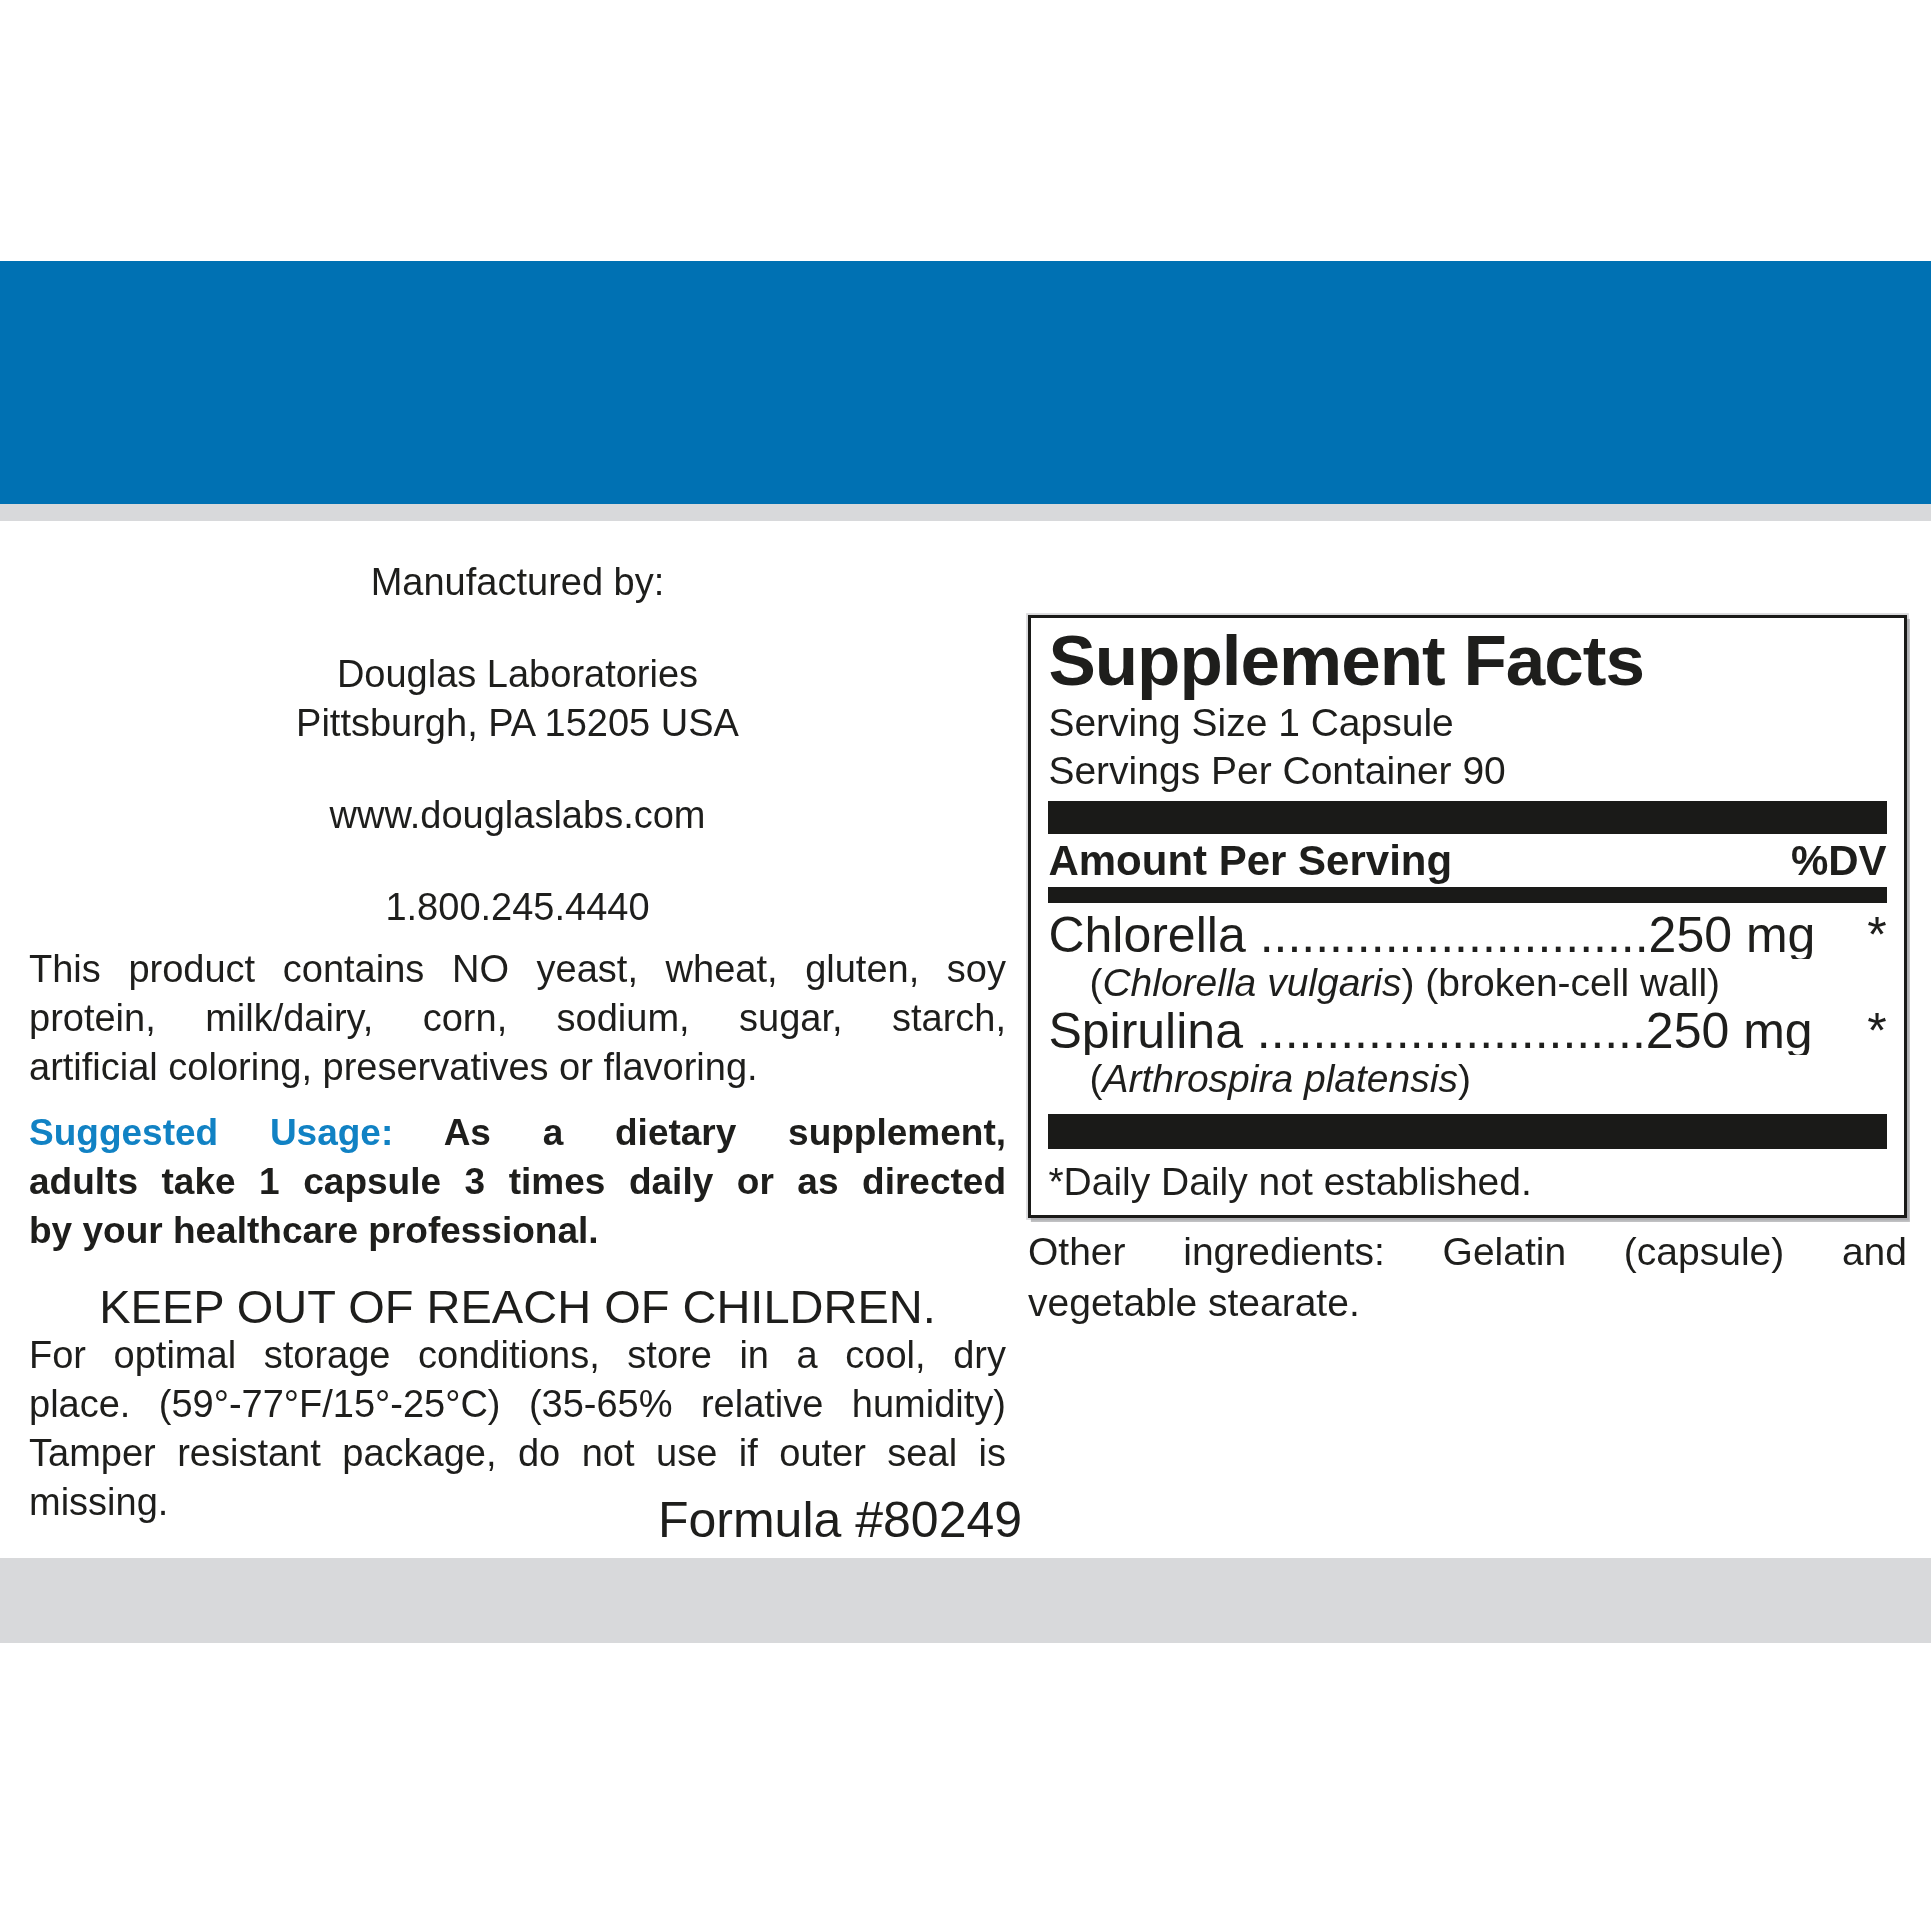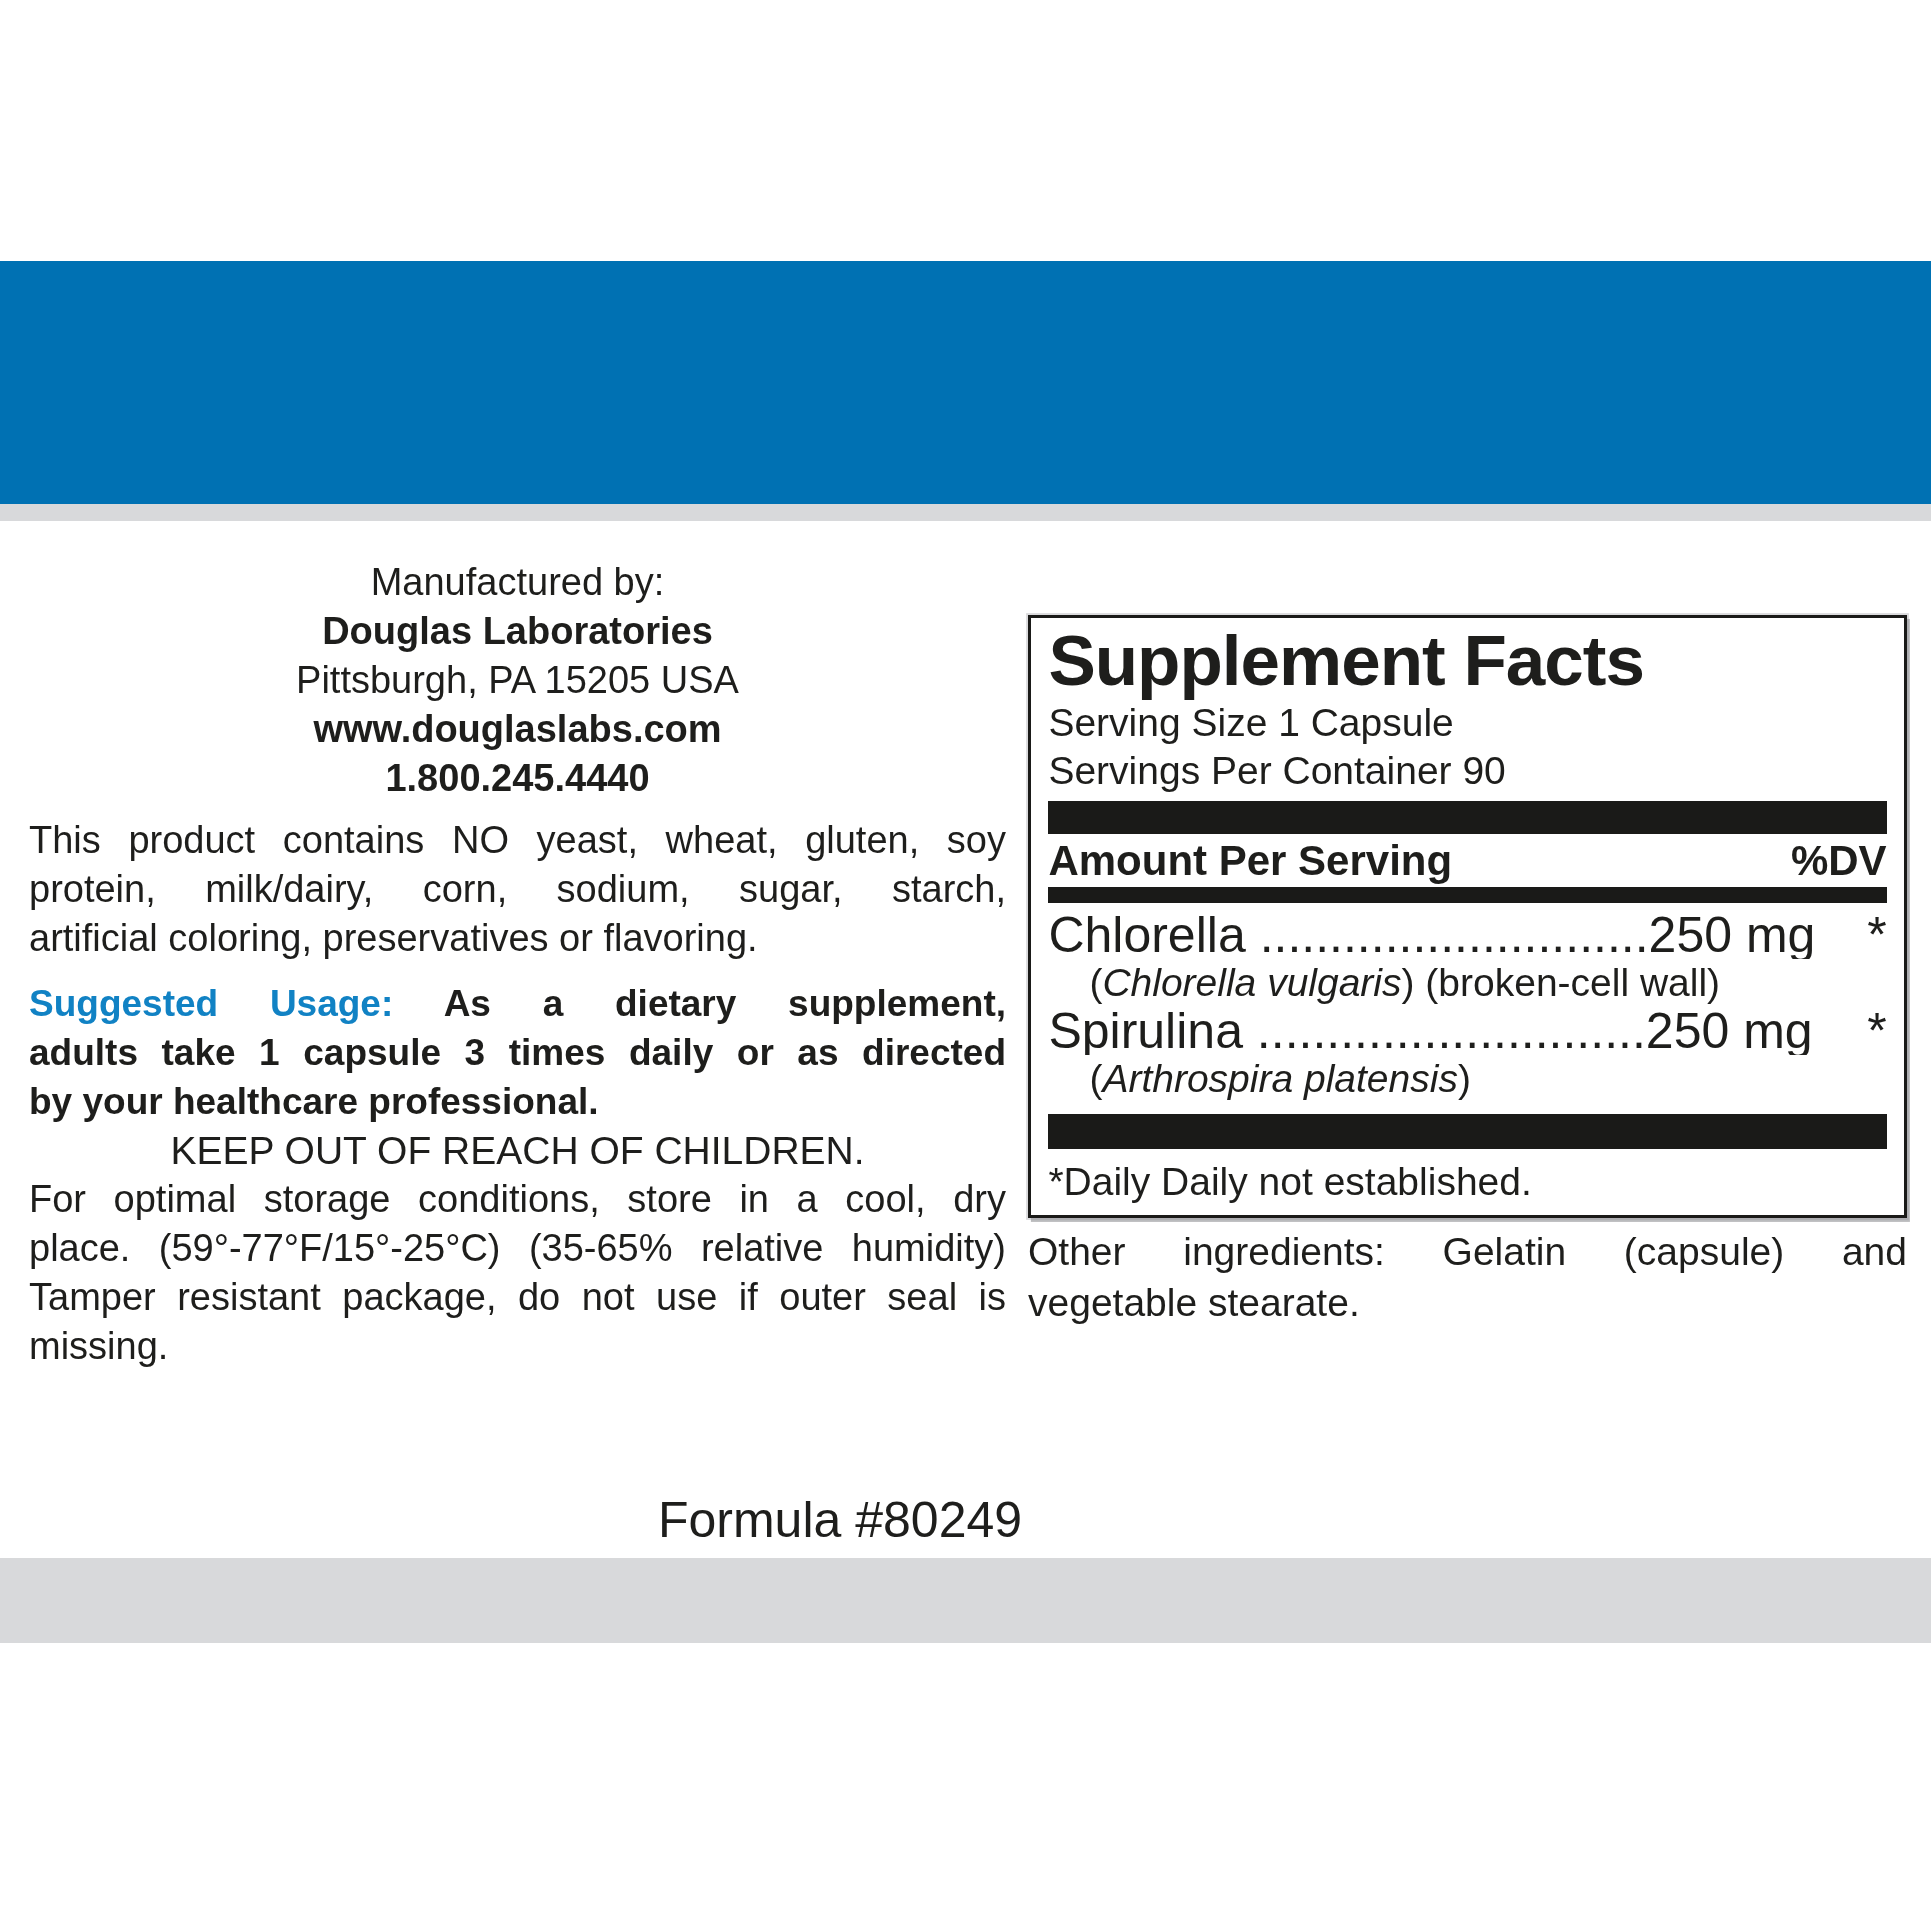--- a/index.html
+++ b/index.html
@@ -15,28 +15,28 @@
     font-family:"Liberation Sans","DejaVu Sans",sans-serif;color:var(--ink);
     -webkit-font-smoothing:antialiased;
   }
   
   .band-blue{position:absolute;left:0;top:261px;width:1931px;height:243px;background:var(--brand-blue);}
   .strip-gray{position:absolute;left:0;top:504px;width:1931px;height:17.4px;background:var(--band-gray);}
   .band-gray-bottom{position:absolute;left:0;top:1558px;width:1931px;height:137px;background:var(--band-gray);}
   
   .left-col{position:absolute;left:29px;top:558px;width:977px;font-size:38px;line-height:49px;}
   .addr{text-align:center;line-height:49px;}
-  .b{font-weight:bold;}
+  .b{font-weight:normal;margin-top:43px;}
   .i{font-style:italic;}
   .para{margin-top:12.6px;}
   .para div{width:100%;}
   .j{text-align:justify;text-align-last:justify;}
   .usage{margin-top:16.4px;font-weight:bold;font-size:37px;}
   .usage .blue{color:var(--accent-blue);}
-  .keep{text-align:center;font-size:39px;line-height:49px;}
+  .keep{margin-top:27px;text-align:center;font-size:47px;line-height:49px;}
   .storage{margin-top:0;}
   .formula{position:absolute;left:357px;top:1491px;width:966px;text-align:center;font-size:50px;}
   
   .sf-box{
     position:absolute;left:1028px;top:615px;width:879px;box-sizing:border-box;
     border:3.9px solid var(--bar-black);background:#ffffff;padding:3.9px 17.4px 9.7px 17.4px;
     box-shadow:0 0 0 1.9px rgba(150,150,155,.35), 2.9px 3.9px 0 rgba(130,131,134,.55);
   }
   .sf-title{font-size:71px;font-weight:bold;letter-spacing:-1px;line-height:77px;white-space:nowrap;}
   .sf-line{font-size:39px;line-height:48px;}

